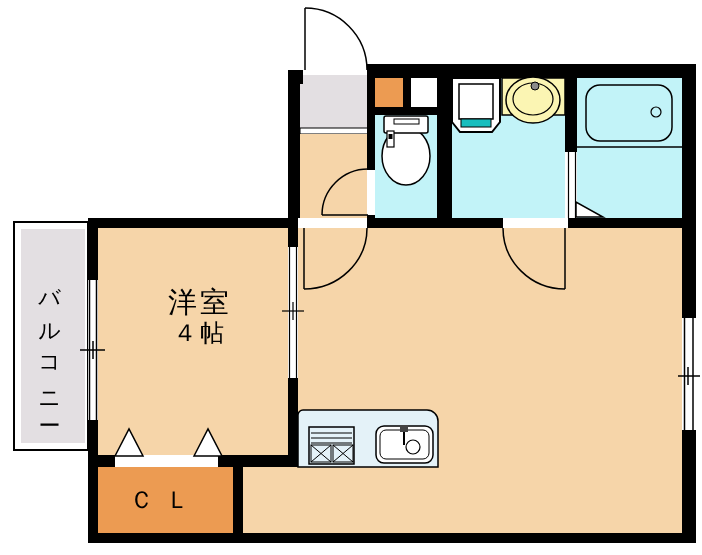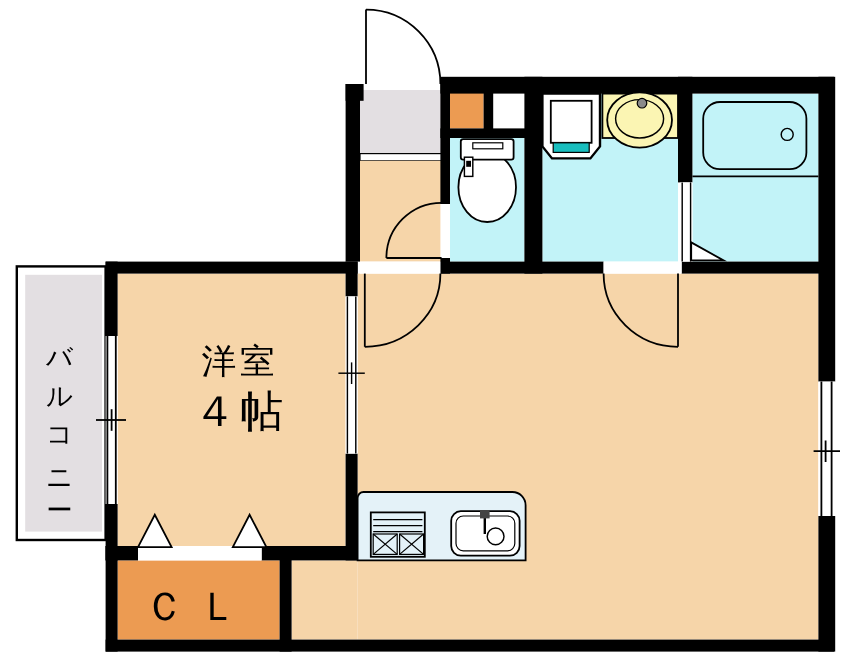--- a/index.html
+++ b/index.html
@@ -2,22 +2,22 @@
 <html style="--floor: #F6D5A9; --closet-accent: #EC9B52; --wet-area: #C2F3F8; --counter: #E4F2F8; --basin-unit: #FBF5B3; --pan-drain: #18BEBE; --balcony-gray: #E3DFE2; --wall: #000000; --background: #FFFFFF;"><head>
 <meta charset="utf-8">
 <style>
   html,body{margin:0;padding:0;background:#fff;}
   #plan{position:relative;width:702px;height:555px;background:var(--background,#fff);
         font-family:"Liberation Sans","DejaVu Sans",sans-serif;overflow:hidden;}
   #plan svg{position:absolute;left:0;top:0;}
   .label{position:absolute;color:#000;line-height:1.25;text-align:center;white-space:nowrap;}
   .v-label{writing-mode:vertical-rl;letter-spacing:10px;font-size:22px;}
   .room-label{font-size:29px;letter-spacing:3px;}
-  .room-label .size{font-size:36px;display:block;}
-  .cl-label{font-size:33px;letter-spacing:12px;text-align:center;}
+  .room-label .size{font-size:24px;display:block;font-family:Liberation Mono, monospace;}
+  .cl-label{font-size:24px;letter-spacing:12px;text-align:center;}
 </style>
 </head>
 <body>
 
 <div id="plan">
 <svg width="702" height="555" viewBox="0 0 702 555">
 
   <g>
     <rect x="14" y="222" width="74" height="228" style="fill:var(--background)" stroke="#000" stroke-width="2"></rect>
     <rect x="21" y="229" width="64" height="214" style="fill:var(--balcony-gray)"></rect>

